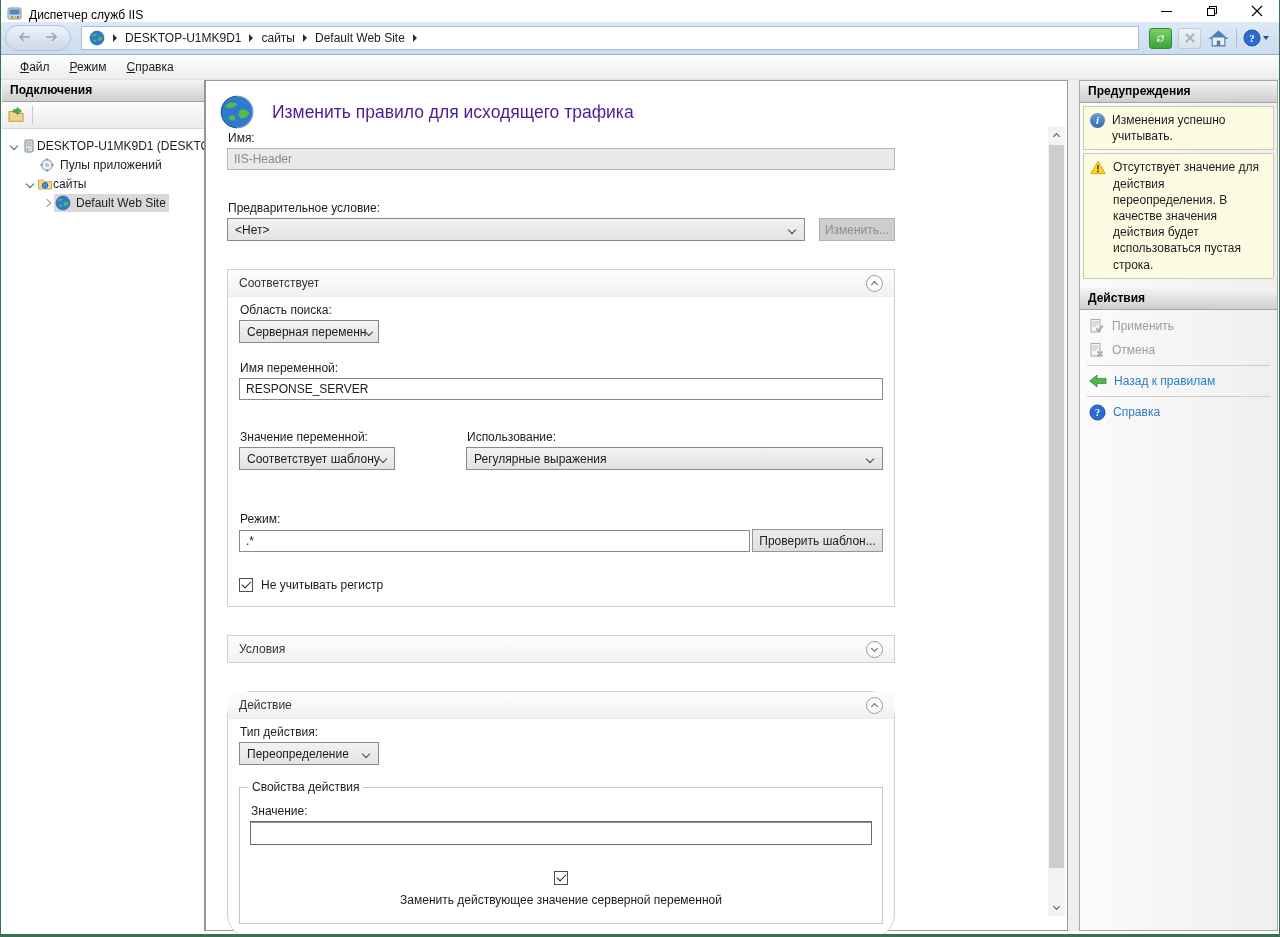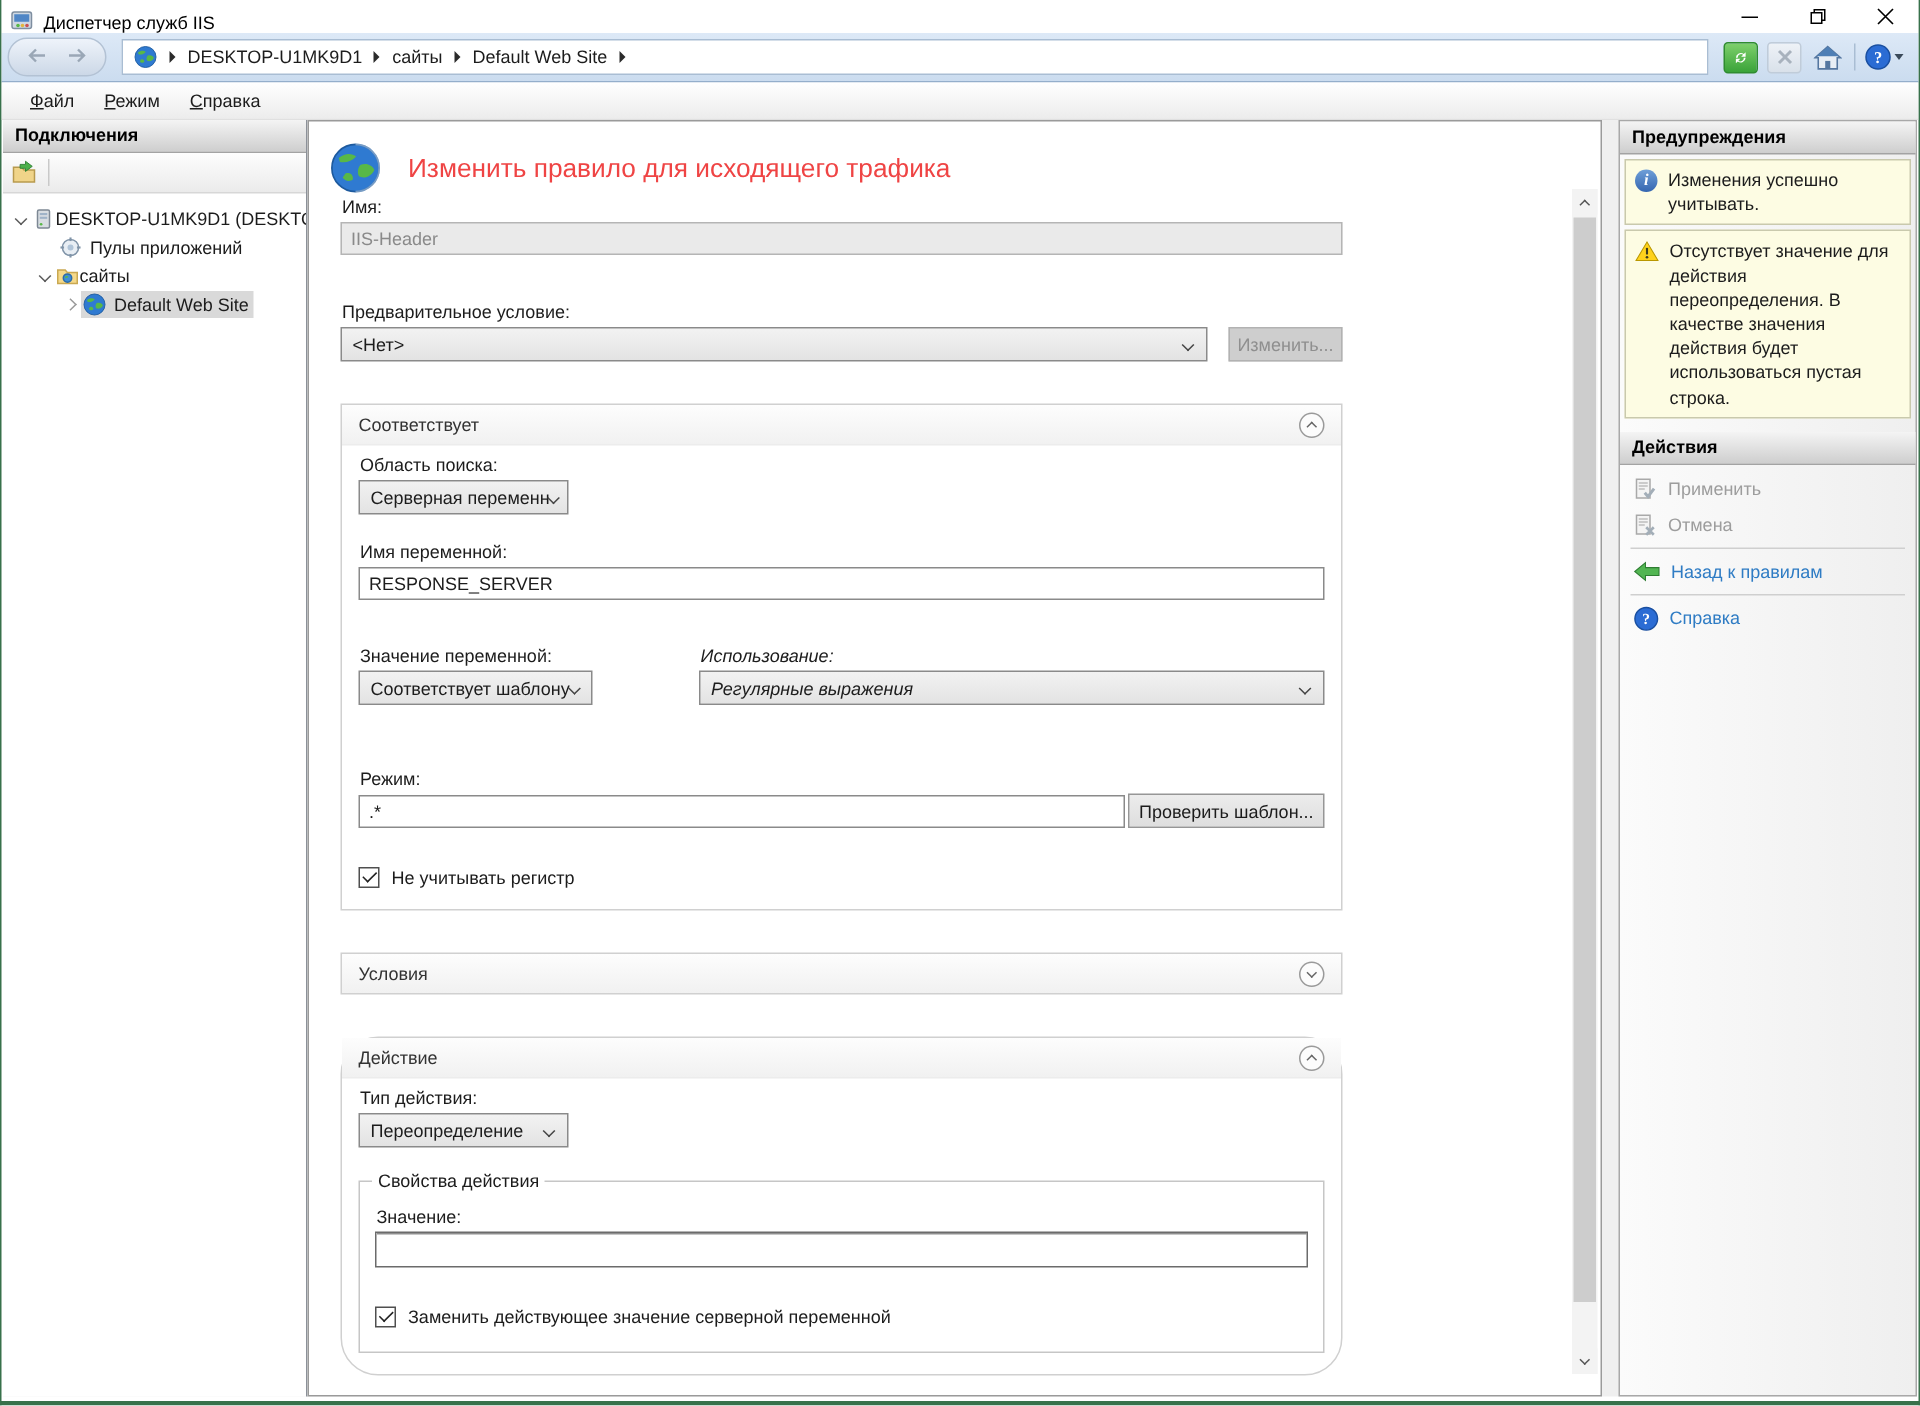--- a/index.html
+++ b/index.html
@@ -58,21 +58,21 @@
   .chv { display:inline-block; width:6px; height:6px; border-right:1.4px solid #5a5a5a; border-bottom:1.4px solid #5a5a5a; flex:none; }
   .chv.down  { transform:rotate(45deg); }
   .chv.up    { transform:rotate(-135deg); }
   .chv.right { transform:rotate(-45deg); }
   .expander { width:14px; display:flex; justify-content:center; flex:none; }
 
   
   .main-panel { position:absolute; left:203px; right:210px; top:0; bottom:0; background:#fff; border:1px solid #9a9a9a; }
   .form { position:absolute; left:21px; top:0; width:668px; }
   .page-header { display:flex; align-items:center; gap:17px; margin:12px 0 0 -8px; height:38px; }
-  .page-title { font-size:17.5px; color:#ef4444; }
+  .page-title { font-size:17.5px; color:#4c1d95; }
   .fld-label { margin:0 0 3px 1px; }
   .textbox { height:22px; border:1px solid #8a8a8a; background:#fff; padding:3px 6px; display:flex; align-items:center; overflow:hidden; white-space:nowrap; }
   .textbox.disabled { background:#eaeaea; border-color:#b5b5b5; color:#8a8a8a; }
   .textbox.focused { border-color:#6b6b6b; box-shadow:inset 0 1px 0 #8f8f8f; }
   .select { height:23px; border:1px solid #8a8a8a; background:linear-gradient(#f2f2f2,#e3e3e3); padding:3px 7px;
             display:flex; align-items:center; overflow:hidden; white-space:nowrap; }
   .select .chv { margin-left:auto; margin-right:2px; border-color:#444; }
   .btn { height:23px; border:1px solid #969696; background:linear-gradient(#ececec,#dedede); padding:3px 10px;
          display:flex; align-items:center; justify-content:center; white-space:nowrap; }
   .btn.disabled { background:#cecece; color:#8f8f8f; border-color:#b2b2b2; }
@@ -325,21 +325,21 @@
             <div class="textbox">RESPONSE_SERVER</div>
 
             <div class="row" style="margin-top:30px;align-items:flex-start;gap:22px;">
               <div style="width:205px;flex:none;">
                 <div class="fld-label">Значение переменной:</div>
                 <div class="select" style="width:156px;">
                   <span>Соответствует шаблону</span>
                   <span class="chv down"></span>
                 </div>
               </div>
-              <div style="flex:1;font-style:italic;">
+              <div style="flex:1;">
                 <div class="fld-label">Использование:</div>
                 <div class="select">
                   <span>Регулярные выражения</span>
                   <span class="chv down"></span>
                 </div>
               </div>
             </div>
 
             <div class="fld-label" style="margin-top:42px;">Режим:</div>
             <div class="row">
@@ -374,21 +374,21 @@
             <div class="fld-label">Тип действия:</div>
             <div class="select" style="width:140px;">
               <span>Переопределение</span>
               <span class="chv down"></span>
             </div>
 
             <div class="fieldset">
               <span class="legend">Свойства действия</span>
               <div class="fld-label">Значение:</div>
               <div class="textbox focused" style="height:24px;"></div>
-              <div class="checkbox-row" style="margin-top:26px;">
+              <div class="checkbox-row" style="margin-top:26px;flex-direction:column;">
                 <span class="checkbox checked"></span>
                 <span>Заменить действующее значение серверной переменной</span>
               </div>
             </div>
           </div>
         </div>
 
       </div>
 
       <div class="scrollbar">

